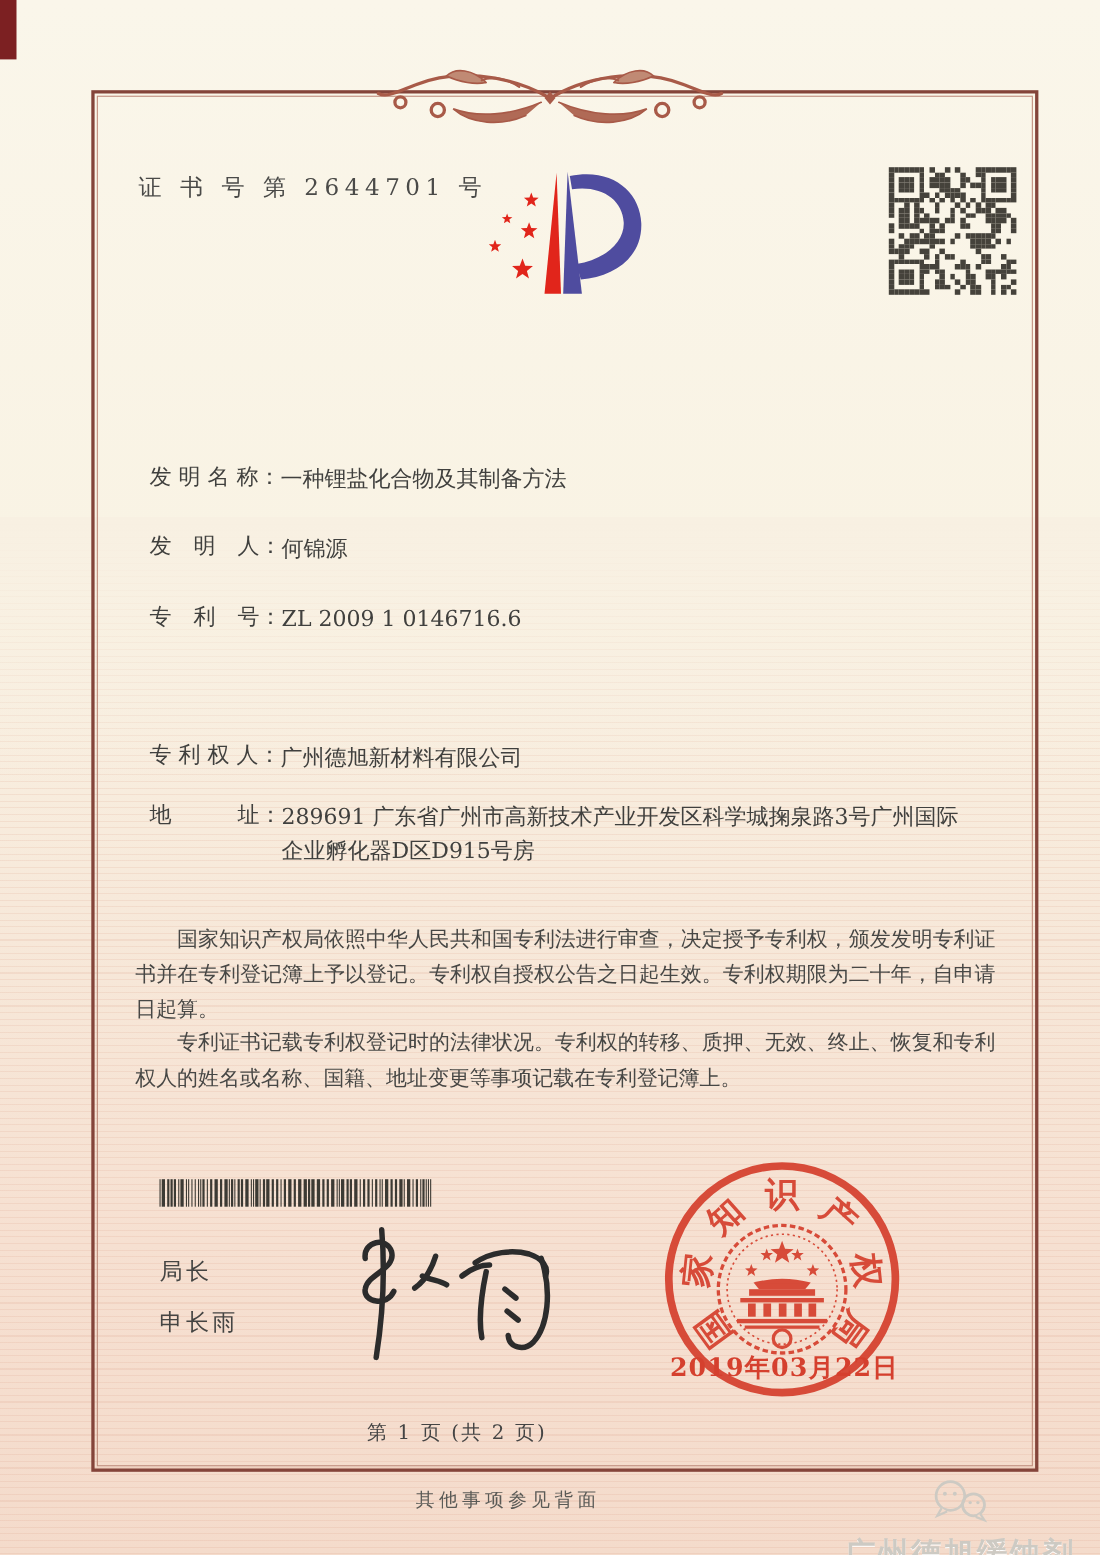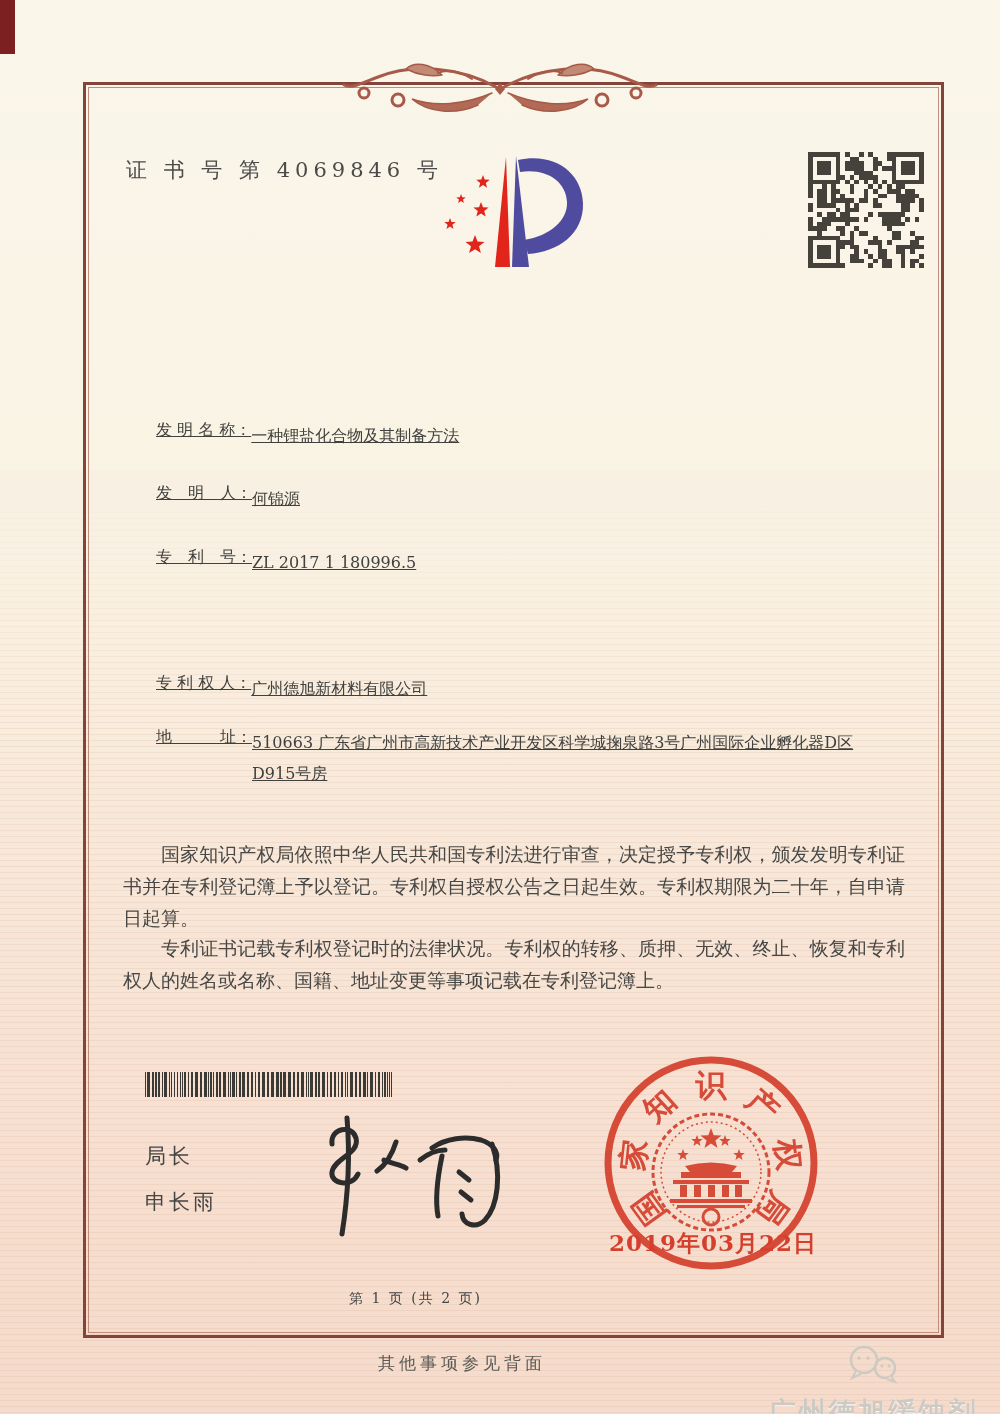--- a/index.html
+++ b/index.html
@@ -14,32 +14,32 @@
   .corner-mark{position:absolute;left:0;top:0;width:15px;height:54px;background:#7c2022;}
   .frame{position:absolute;left:83px;top:82px;width:855px;height:1250px;border:3px solid #84443a;}
   .frame-inner{position:absolute;inset:2px;border:1px solid #c08d7d;}
   .ornament{position:absolute;left:340px;top:58px;}
   .cert-no{position:absolute;left:126px;top:156px;font-size:21px;letter-spacing:5px;color:#4a4a48;}
   .sipo-logo{position:absolute;left:438px;top:148px;}
   .qr{position:absolute;left:808px;top:152px;width:116px;height:116px;display:grid;grid-template-columns:repeat(25,1fr);grid-template-rows:repeat(25,1fr);}
   .qr div{background:transparent;}
   .qr div.on{background:#45423b;}
   .title{position:absolute;left:0;width:1000px;top:302px;text-align:center;font-size:46px;font-weight:bold;letter-spacing:26px;text-indent:26px;color:#333;}
-  .field{position:absolute;left:156px;display:flex;font-size:16px;color:#40403e;text-decoration:underline;}
+  .field{position:absolute;left:136px;display:flex;font-size:20px;color:#40403e;}
   .field .flabel{white-space:pre;flex:0 0 auto;}
   .field .fvalue{white-space:pre-wrap;max-width:625px;line-height:31px;}
   .grant-pair{position:absolute;font-size:20px;color:#40403e;white-space:pre;}
   .body-para{position:absolute;left:123px;width:782px;font-size:19px;line-height:32px;text-align:justify;text-indent:2em;color:#474745;}
   .barcode{position:absolute;left:145px;top:1072px;width:252px;height:25px;font-size:0;}
   .barcode i{display:inline-block;height:100%;}
   .signer{position:absolute;left:145px;font-size:21px;color:#454543;letter-spacing:3px;}
   .sig-svg{position:absolute;left:292px;top:1114px;}
   .seal-svg{position:absolute;left:596px;top:1048px;opacity:.93;}
   .seal-date{position:absolute;left:608px;top:1228px;width:210px;text-align:center;font-size:23px;color:#d5402e;letter-spacing:1px;font-weight:bold;white-space:nowrap;}
-  .page-info{position:absolute;left:0;width:831px;top:1290px;text-align:center;font-size:14px;letter-spacing:2px;color:#444;}
+  .page-info{position:absolute;left:0;width:831px;top:1290px;text-align:center;font-size:18px;letter-spacing:2px;color:#444;}
   .back-note{position:absolute;left:0;width:960px;top:1352px;text-align:center;font-size:17px;letter-spacing:4px;color:#5a5a56;transform:translateX(-18px);}
   .watermark{position:absolute;right:22px;top:1342px;display:flex;align-items:center;gap:6px;flex-direction:column;}
   .watermark .wm-text{font-family:"DejaVu Sans","Liberation Sans",sans-serif;font-size:28px;font-weight:bold;letter-spacing:2px;color:#cdcac3;text-shadow:0 1px 0 #ffffff;}
 </style>
 </head>
 <body>
 
 <div class="page">
 
   <div class="waves"></div>
@@ -57,21 +57,21 @@
         <path d="M58,-16 C70,-28 86,-30 94,-22 C82,-16 68,-14 58,-16" fill="#c08a74" stroke-width="1.5"></path>
         <circle cx="102" cy="9" r="6"></circle>
         <circle cx="136" cy="2" r="5"></circle>
         <path d="M28,-12 C40,-20 54,-22 62,-18" stroke-width="2"></path>
       </g>
       <use href="#flourish-half" transform="scale(-1,1)"></use>
       <path d="M0,-8 L5,-2 L0,4 L-5,-2 Z" fill="#a85a48" stroke="none"></path>
     </g>
   </svg>
 
-  <div class="cert-no">证 书 号 第 4069846 号</div>
+  <div class="cert-no">证 书 号 第 2644701 号</div>
 
   <svg class="sipo-logo" width="152" height="124" viewBox="0 0 152 124">
     <g id="logo-stars" fill="#e1251b">
         <polygon points="45.0,27.0 46.7,31.6 51.7,31.8 47.8,34.9 49.1,39.7 45.0,36.9 40.9,39.7 42.2,34.9 38.3,31.8 43.3,31.6"></polygon>
         <polygon points="23.0,46.0 24.2,49.3 27.8,49.5 25.0,51.6 25.9,55.0 23.0,53.1 20.1,55.0 21.0,51.6 18.2,49.5 21.8,49.3"></polygon>
         <polygon points="43.0,54.0 45.0,59.3 50.6,59.5 46.2,63.0 47.7,68.5 43.0,65.4 38.3,68.5 39.8,63.0 35.4,59.5 41.0,59.3"></polygon>
         <polygon points="12.0,70.0 13.5,74.0 17.7,74.1 14.4,76.8 15.5,80.9 12.0,78.5 8.5,80.9 9.6,76.8 6.3,74.1 10.5,74.0"></polygon>
         <polygon points="37.0,87.0 39.5,93.6 46.5,93.9 41.0,98.3 42.9,105.1 37.0,101.2 31.1,105.1 33.0,98.3 27.5,93.9 34.5,93.6"></polygon>
       </g>
     <polygon points="68,9 57,119 72,119" fill="#e1251b"></polygon>
@@ -711,29 +711,29 @@
   <div class="field" style="top:420px">
     <span class="flabel">发 明 名 称：</span>
     <span class="fvalue">一种锂盐化合物及其制备方法</span>
   </div>
   <div class="field" style="top:483px">
     <span class="flabel">发　明　人：</span>
     <span class="fvalue">何锦源</span>
   </div>
   <div class="field" style="top:547px">
     <span class="flabel">专　利　号：</span>
-    <span class="fvalue">ZL 2017 1 180996.5</span>
+    <span class="fvalue">ZL 2009 1 0146716.6</span>
   </div>
   <div class="field" style="top:673px">
     <span class="flabel">专 利 权 人：</span>
     <span class="fvalue">广州德旭新材料有限公司</span>
   </div>
   <div class="field" style="top:727px">
     <span class="flabel">地　　　址：</span>
-    <span class="fvalue">510663 广东省广州市高新技术产业开发区科学城掬泉路3号广州国际企业孵化器D区D915号房</span>
+    <span class="fvalue">289691 广东省广州市高新技术产业开发区科学城掬泉路3号广州国际企业孵化器D区D915号房</span>
   </div>
 
 
   <div class="body-para" style="top:932px">专利证书记载专利权登记时的法律状况。专利权的转移、质押、无效、终止、恢复和专利权人的姓名或名称、国籍、地址变更等事项记载在专利登记簿上。</div>
   <div class="body-para" style="top:838px">国家知识产权局依照中华人民共和国专利法进行审查，决定授予专利权，颁发发明专利证书并在专利登记簿上予以登记。专利权自授权公告之日起生效。专利权期限为二十年，自申请日起算。</div>
 
   <div class="barcode" id="barcode"><i style="width: 1px; background: rgb(60, 58, 52);"></i><i style="width: 1px;"></i><i style="width: 3px; background: rgb(60, 58, 52);"></i><i style="width: 2px;"></i><i style="width: 2px; background: rgb(60, 58, 52);"></i><i style="width: 1px;"></i><i style="width: 2px; background: rgb(60, 58, 52);"></i><i style="width: 1px;"></i><i style="width: 2px; background: rgb(60, 58, 52);"></i><i style="width: 2px;"></i><i style="width: 1px; background: rgb(60, 58, 52);"></i><i style="width: 1px;"></i><i style="width: 3px; background: rgb(60, 58, 52);"></i><i style="width: 2px;"></i><i style="width: 1px; background: rgb(60, 58, 52);"></i><i style="width: 1px;"></i><i style="width: 1px; background: rgb(60, 58, 52);"></i><i style="width: 2px;"></i><i style="width: 1px; background: rgb(60, 58, 52);"></i><i style="width: 2px;"></i><i style="width: 1px; background: rgb(60, 58, 52);"></i><i style="width: 2px;"></i><i style="width: 1px; background: rgb(60, 58, 52);"></i><i style="width: 1px;"></i><i style="width: 1px; background: rgb(60, 58, 52);"></i><i style="width: 1px;"></i><i style="width: 2px; background: rgb(60, 58, 52);"></i><i style="width: 2px;"></i><i style="width: 1px; background: rgb(60, 58, 52);"></i><i style="width: 2px;"></i><i style="width: 2px; background: rgb(60, 58, 52);"></i><i style="width: 2px;"></i><i style="width: 3px; background: rgb(60, 58, 52);"></i><i style="width: 2px;"></i><i style="width: 2px; background: rgb(60, 58, 52);"></i><i style="width: 2px;"></i><i style="width: 3px; background: rgb(60, 58, 52);"></i><i style="width: 1px;"></i><i style="width: 1px; background: rgb(60, 58, 52);"></i><i style="width: 1px;"></i><i style="width: 2px; background: rgb(60, 58, 52);"></i><i style="width: 1px;"></i><i style="width: 1px; background: rgb(60, 58, 52);"></i><i style="width: 2px;"></i><i style="width: 2px; background: rgb(60, 58, 52);"></i><i style="width: 1px;"></i><i style="width: 2px; background: rgb(60, 58, 52);"></i><i style="width: 2px;"></i><i style="width: 3px; background: rgb(60, 58, 52);"></i><i style="width: 2px;"></i><i style="width: 1px; background: rgb(60, 58, 52);"></i><i style="width: 1px;"></i><i style="width: 1px; background: rgb(60, 58, 52);"></i><i style="width: 1px;"></i><i style="width: 3px; background: rgb(60, 58, 52);"></i><i style="width: 1px;"></i><i style="width: 1px; background: rgb(60, 58, 52);"></i><i style="width: 2px;"></i><i style="width: 2px; background: rgb(60, 58, 52);"></i><i style="width: 1px;"></i><i style="width: 3px; background: rgb(60, 58, 52);"></i><i style="width: 2px;"></i><i style="width: 2px; background: rgb(60, 58, 52);"></i><i style="width: 2px;"></i><i style="width: 2px; background: rgb(60, 58, 52);"></i><i style="width: 2px;"></i><i style="width: 1px; background: rgb(60, 58, 52);"></i><i style="width: 2px;"></i><i style="width: 2px; background: rgb(60, 58, 52);"></i><i style="width: 2px;"></i><i style="width: 3px; background: rgb(60, 58, 52);"></i><i style="width: 2px;"></i><i style="width: 2px; background: rgb(60, 58, 52);"></i><i style="width: 2px;"></i><i style="width: 3px; background: rgb(60, 58, 52);"></i><i style="width: 2px;"></i><i style="width: 3px; background: rgb(60, 58, 52);"></i><i style="width: 1px;"></i><i style="width: 2px; background: rgb(60, 58, 52);"></i><i style="width: 1px;"></i><i style="width: 3px; background: rgb(60, 58, 52);"></i><i style="width: 2px;"></i><i style="width: 3px; background: rgb(60, 58, 52);"></i><i style="width: 2px;"></i><i style="width: 2px; background: rgb(60, 58, 52);"></i><i style="width: 2px;"></i><i style="width: 2px; background: rgb(60, 58, 52);"></i><i style="width: 2px;"></i><i style="width: 3px; background: rgb(60, 58, 52);"></i><i style="width: 2px;"></i><i style="width: 1px; background: rgb(60, 58, 52);"></i><i style="width: 1px;"></i><i style="width: 1px; background: rgb(60, 58, 52);"></i><i style="width: 1px;"></i><i style="width: 3px; background: rgb(60, 58, 52);"></i><i style="width: 2px;"></i><i style="width: 2px; background: rgb(60, 58, 52);"></i><i style="width: 1px;"></i><i style="width: 2px; background: rgb(60, 58, 52);"></i><i style="width: 2px;"></i><i style="width: 3px; background: rgb(60, 58, 52);"></i><i style="width: 2px;"></i><i style="width: 1px; background: rgb(60, 58, 52);"></i><i style="width: 2px;"></i><i style="width: 2px; background: rgb(60, 58, 52);"></i><i style="width: 2px;"></i><i style="width: 2px; background: rgb(60, 58, 52);"></i><i style="width: 2px;"></i><i style="width: 1px; background: rgb(60, 58, 52);"></i><i style="width: 2px;"></i><i style="width: 2px; background: rgb(60, 58, 52);"></i><i style="width: 2px;"></i><i style="width: 1px; background: rgb(60, 58, 52);"></i><i style="width: 1px;"></i><i style="width: 1px; background: rgb(60, 58, 52);"></i><i style="width: 2px;"></i><i style="width: 3px; background: rgb(60, 58, 52);"></i><i style="width: 2px;"></i><i style="width: 2px; background: rgb(60, 58, 52);"></i><i style="width: 2px;"></i><i style="width: 2px; background: rgb(60, 58, 52);"></i><i style="width: 2px;"></i><i style="width: 3px; background: rgb(60, 58, 52);"></i><i style="width: 1px;"></i><i style="width: 1px; background: rgb(60, 58, 52);"></i><i style="width: 2px;"></i><i style="width: 3px; background: rgb(60, 58, 52);"></i><i style="width: 2px;"></i><i style="width: 1px; background: rgb(60, 58, 52);"></i><i style="width: 2px;"></i><i style="width: 2px; background: rgb(60, 58, 52);"></i><i style="width: 2px;"></i><i style="width: 1px; background: rgb(60, 58, 52);"></i><i style="width: 1px;"></i><i style="width: 2px; background: rgb(60, 58, 52);"></i><i style="width: 1px;"></i><i style="width: 1px; background: rgb(60, 58, 52);"></i><i style="width: 1px;"></i><i style="width: 1px; background: rgb(60, 58, 52);"></i><i style="width: 1px;"></i><i style="width: 1px; background: rgb(60, 58, 52);"></i><i style="width: 2px;"></i></div>
 
   <div class="signer" style="top:1142px">局长</div>
   <div class="signer" style="top:1188px">申长雨</div>

